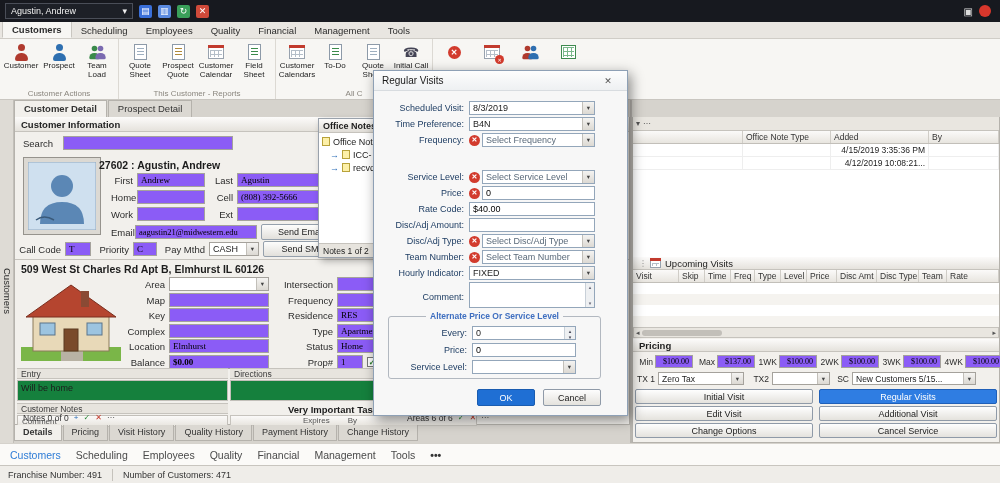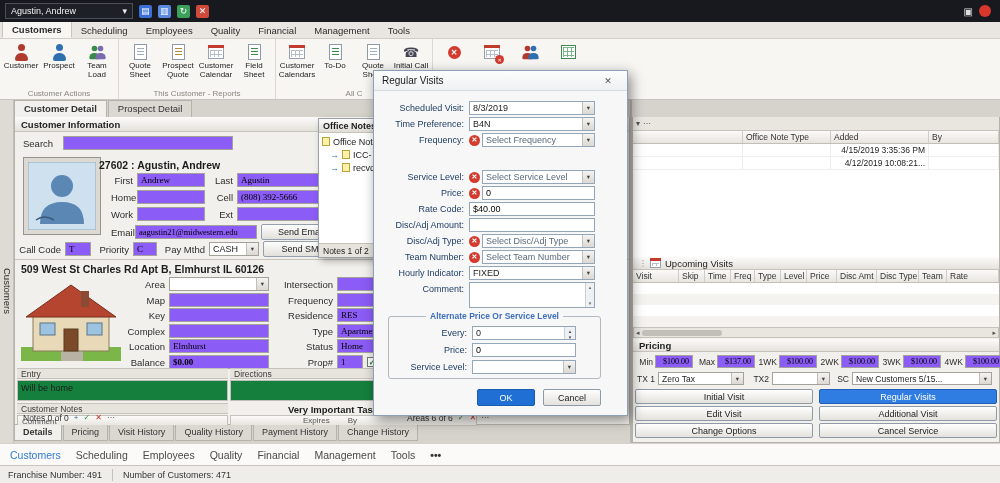--- a/index.html
+++ b/index.html
@@ -546,21 +546,21 @@
       <span class="combo" style="width:86px;height:13px">
         <span class="ctxt" style="font-size:8.5px">Zero Tax</span>
         <span class="carr">▾</span>
       </span>
       <span class="flbl" style="width:22px;font-size:8.5px">TX2</span>
       <span class="combo" style="width:58px;height:13px">
         <span class="ctxt" style="font-size:8.5px"></span>
         <span class="carr">▾</span>
       </span>
       <span class="flbl" style="width:16px;font-size:8.5px">SC</span>
-      <span class="combo" style="width:140px;height:13px">
+      <span class="combo" style="width:124px;height:13px">
         <span class="ctxt" style="font-size:8.5px">New Customers 5/15...</span>
         <span class="carr">▾</span>
       </span>
     </div>
 
     <span class="pbtn" style="left:2px;top:272px">Initial Visit</span>
     <span class="pbtn primary" style="left:186px;top:272px">Regular Visits</span>
     <span class="pbtn" style="left:2px;top:289px">Edit Visit</span>
     <span class="pbtn" style="left:186px;top:289px">Additional Visit</span>
     <span class="pbtn" style="left:2px;top:306px">Change Options</span>
@@ -657,21 +657,21 @@
       <div class="m-row">
         <span class="m-lbl">Hourly Indicator:</span>
         <span class="m-fld">
           <span class="m-combo">
             <span class="ctxt">FIXED</span>
             <span class="carr">▾</span>
           </span>
         </span>
       </div>
       <div class="m-row top">
-        <span class="m-lbl" style="margin-top:2px">Comment:</span>
+        <span class="m-lbl" style="margin-top:10px">Comment:</span>
         <span class="m-fld">
           <span class="m-text">
             <span style="flex:1;font-size:9px;padding:1px 2px"></span>
             <span class="m-scroll">
               <span>▴</span>
               <span>▾</span>
             </span>
           </span>
         </span>
       </div>

